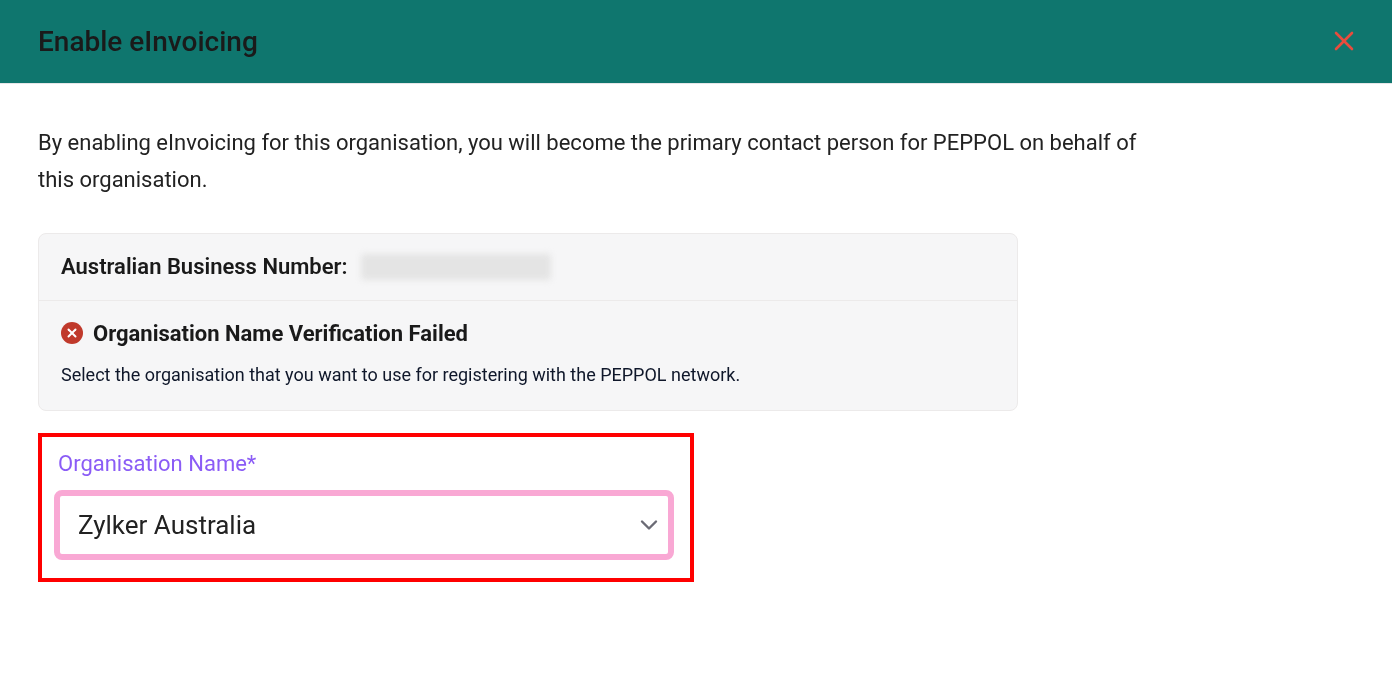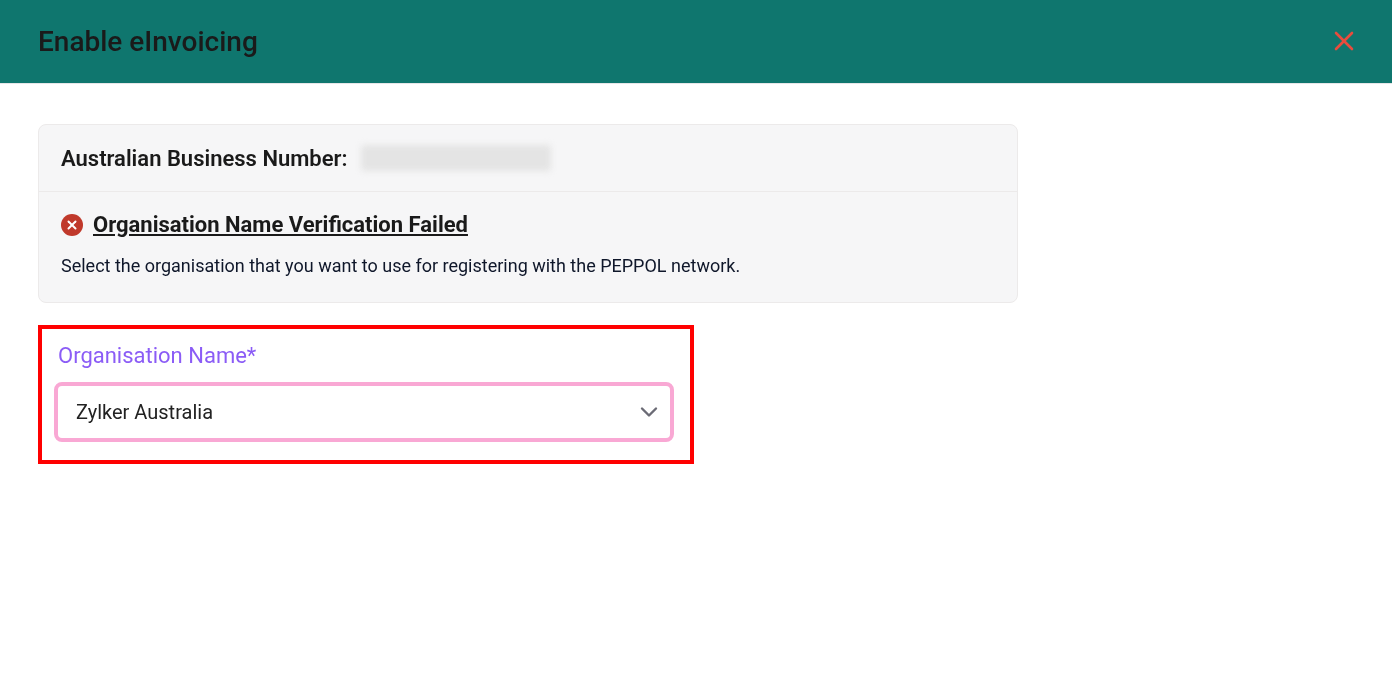--- a/index.html
+++ b/index.html
@@ -83,21 +83,20 @@
     display: flex;
     align-items: center;
     justify-content: center;
     flex-shrink: 0;
   }
   .error-icon svg { display: block; }
   .error-title {
     font-size: 22px;
     font-weight: 700;
     color: #1a1a1a;
-    text-decoration: underline;
   }
   .error-desc {
     font-size: 18px;
     color: #0f172a;
     line-height: 1.7;
   }
   .highlight-box {
     margin-top: 22px;
     border: 4px solid #ff0000;
     padding: 10px 12px 18px 12px;
@@ -109,25 +108,25 @@
     margin-bottom: 14px;
     padding-left: 4px;
     padding-top: 4px;
   }
   .select-wrap {
     position: relative;
     width: 620px;
   }
   .select {
     width: 100%;
-    border: 4px solid #f9a8d4;
+    border: 6px solid #f9a8d4;
     border-radius: 8px;
     background: #fff;
     padding: 14px 44px 14px 18px;
-    font-size: 20px;
+    font-size: 26px;
     color: #222;
     cursor: pointer;
     display: flex;
     align-items: center;
     justify-content: space-between;
   }
   .chevron {
     position: absolute;
     right: 16px;
     top: 50%;
@@ -143,20 +142,21 @@
   <div class="close-btn">
     <svg width="20" height="20" viewBox="0 0 20 20">
       <line x1="2" y1="2" x2="18" y2="18" stroke="#e84c3d" stroke-width="2.6" stroke-linecap="round"></line>
       <line x1="18" y1="2" x2="2" y2="18" stroke="#e84c3d" stroke-width="2.6" stroke-linecap="round"></line>
     </svg>
   </div>
 </div>
 
 <div class="content">
 
+  <p class="intro">By enabling eInvoicing for this organisation, you will become the primary contact person for PEPPOL on behalf of this organisation.</p>
 
   <div class="panel">
     <div class="panel-row">
       <div class="abn-line">
         <span class="abn-label">Australian Business Number:</span>
         <span class="redacted"></span>
       </div>
     </div>
     <div class="panel-row">
       <div class="error-line">

